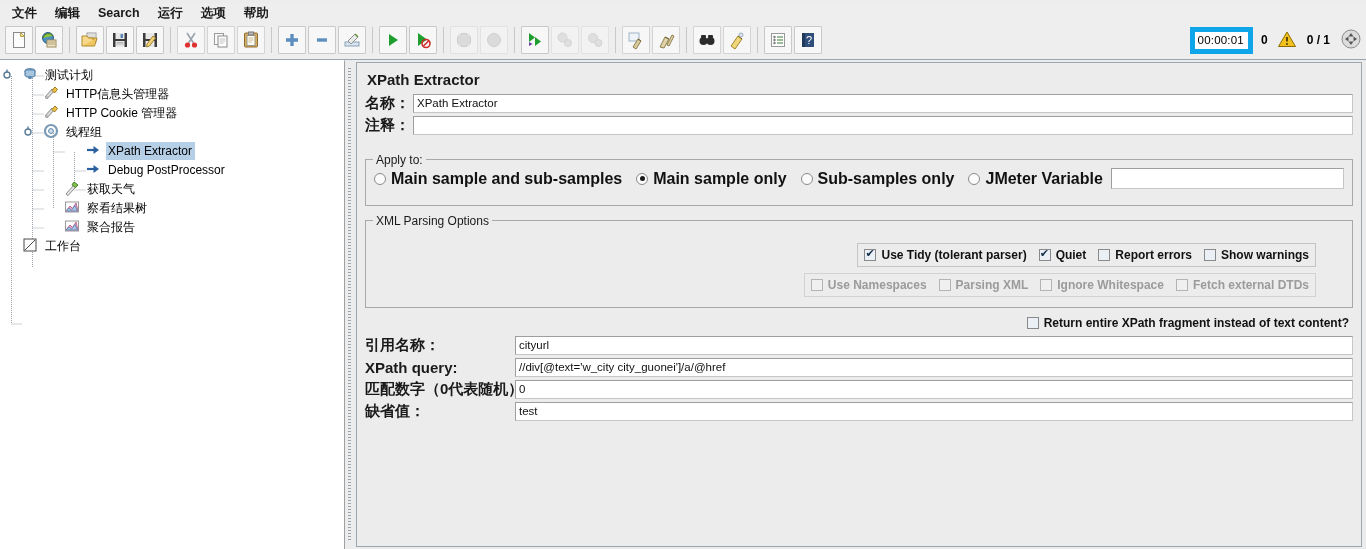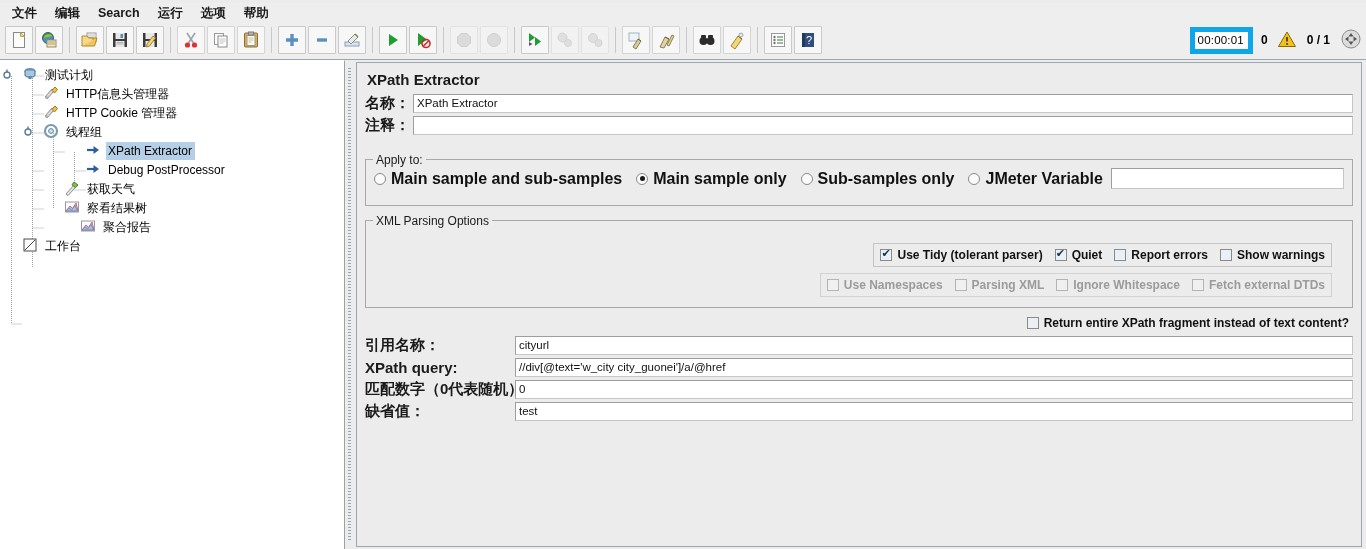--- a/index.html
+++ b/index.html
@@ -532,21 +532,21 @@
           <span class="tlabel">获取天气</span>
         </div>
         <div class="tnode" style="padding-left: 64px;">
           <span class="ticon"><svg width="16" height="16" viewBox="0 0 16 16">
               <rect x="1.5" y="3" width="13" height="10" fill="#fdfdfd" stroke="#9a9a9a"></rect>
               <path d="M2 12 L6 7 L8.5 9.5 L12 4 L14 12 Z" fill="#f2a8c8" stroke="#c06a92"></path>
               <path d="M2 12 L5 9 L7.5 11 L11 6.5 L13.5 12 Z" fill="#9ec8ea" stroke="#5a8cb5" opacity=".85"></path>
             </svg></span>
           <span class="tlabel">察看结果树</span>
         </div>
-        <div class="tnode" style="padding-left: 80px;">
+        <div class="tnode" style="padding-left: 64px;">
           <span class="ticon"><svg width="16" height="16" viewBox="0 0 16 16">
               <rect x="1.5" y="3" width="13" height="10" fill="#fdfdfd" stroke="#9a9a9a"></rect>
               <path d="M2 12 L6 7 L8.5 9.5 L12 4 L14 12 Z" fill="#f2a8c8" stroke="#c06a92"></path>
               <path d="M2 12 L5 9 L7.5 11 L11 6.5 L13.5 12 Z" fill="#9ec8ea" stroke="#5a8cb5" opacity=".85"></path>
             </svg></span>
           <span class="tlabel">聚合报告</span>
         </div>
         <div class="tnode" style="padding-left: 22px;">
           <span class="ticon"><svg width="16" height="16" viewBox="0 0 16 16">
               <rect x="2" y="2" width="12" height="12" fill="#fdfdfd" stroke="#4a4a4a"></rect>
@@ -591,21 +591,21 @@
           <span class="rlabel">Sub-samples only</span>
         </label>
         <label class="radio-opt" style="margin-right:8px">
           <span class="radio"></span>
           <span class="rlabel">JMeter Variable</span>
         </label>
         <div class="tfield" style="height:21px;line-height:19px;flex:1 1 auto"></div>
       </div>
     </div>
 
-    <div class="groupbox" style="margin-top:14px;padding:8px 4px 8px 6px;height:88px">
+    <div class="groupbox" style="margin-top:14px;padding:8px 20px 8px 6px;height:88px">
       <div class="gtitle">XML Parsing Options</div>
 
       <div style="display:flex;justify-content:flex-end;padding-right:16px;margin-top:14px">
         <div class="inner-box">
           <label class="cb-opt">
             <span class="cbox on"></span>
             <span class="clabel">Use Tidy (tolerant parser)</span>
           </label>
           <label class="cb-opt">
             <span class="cbox on"></span>

